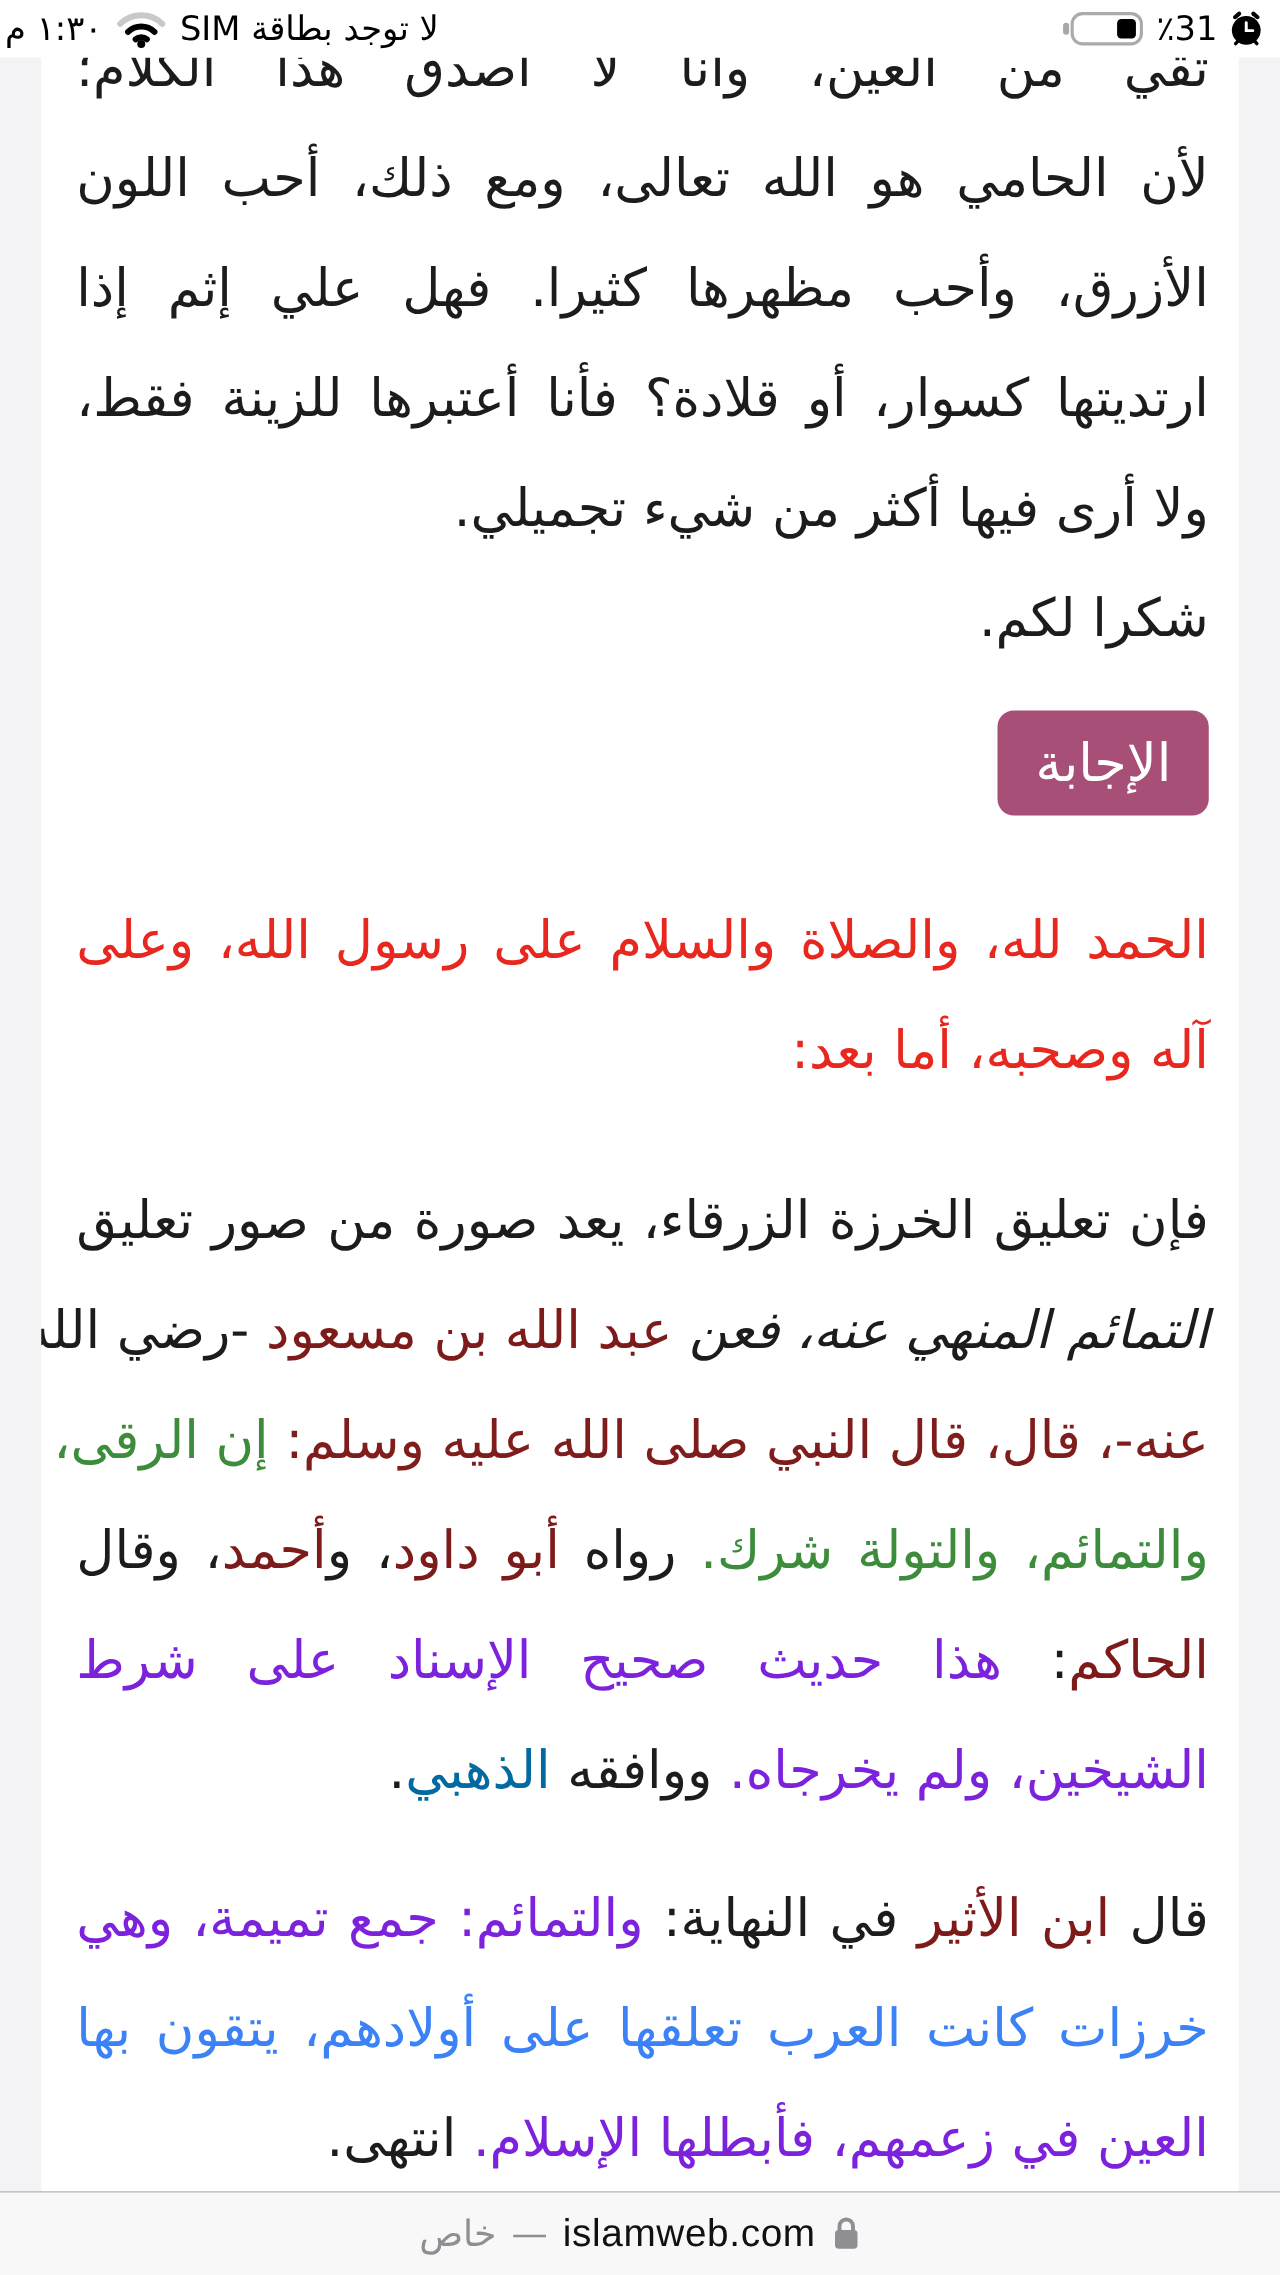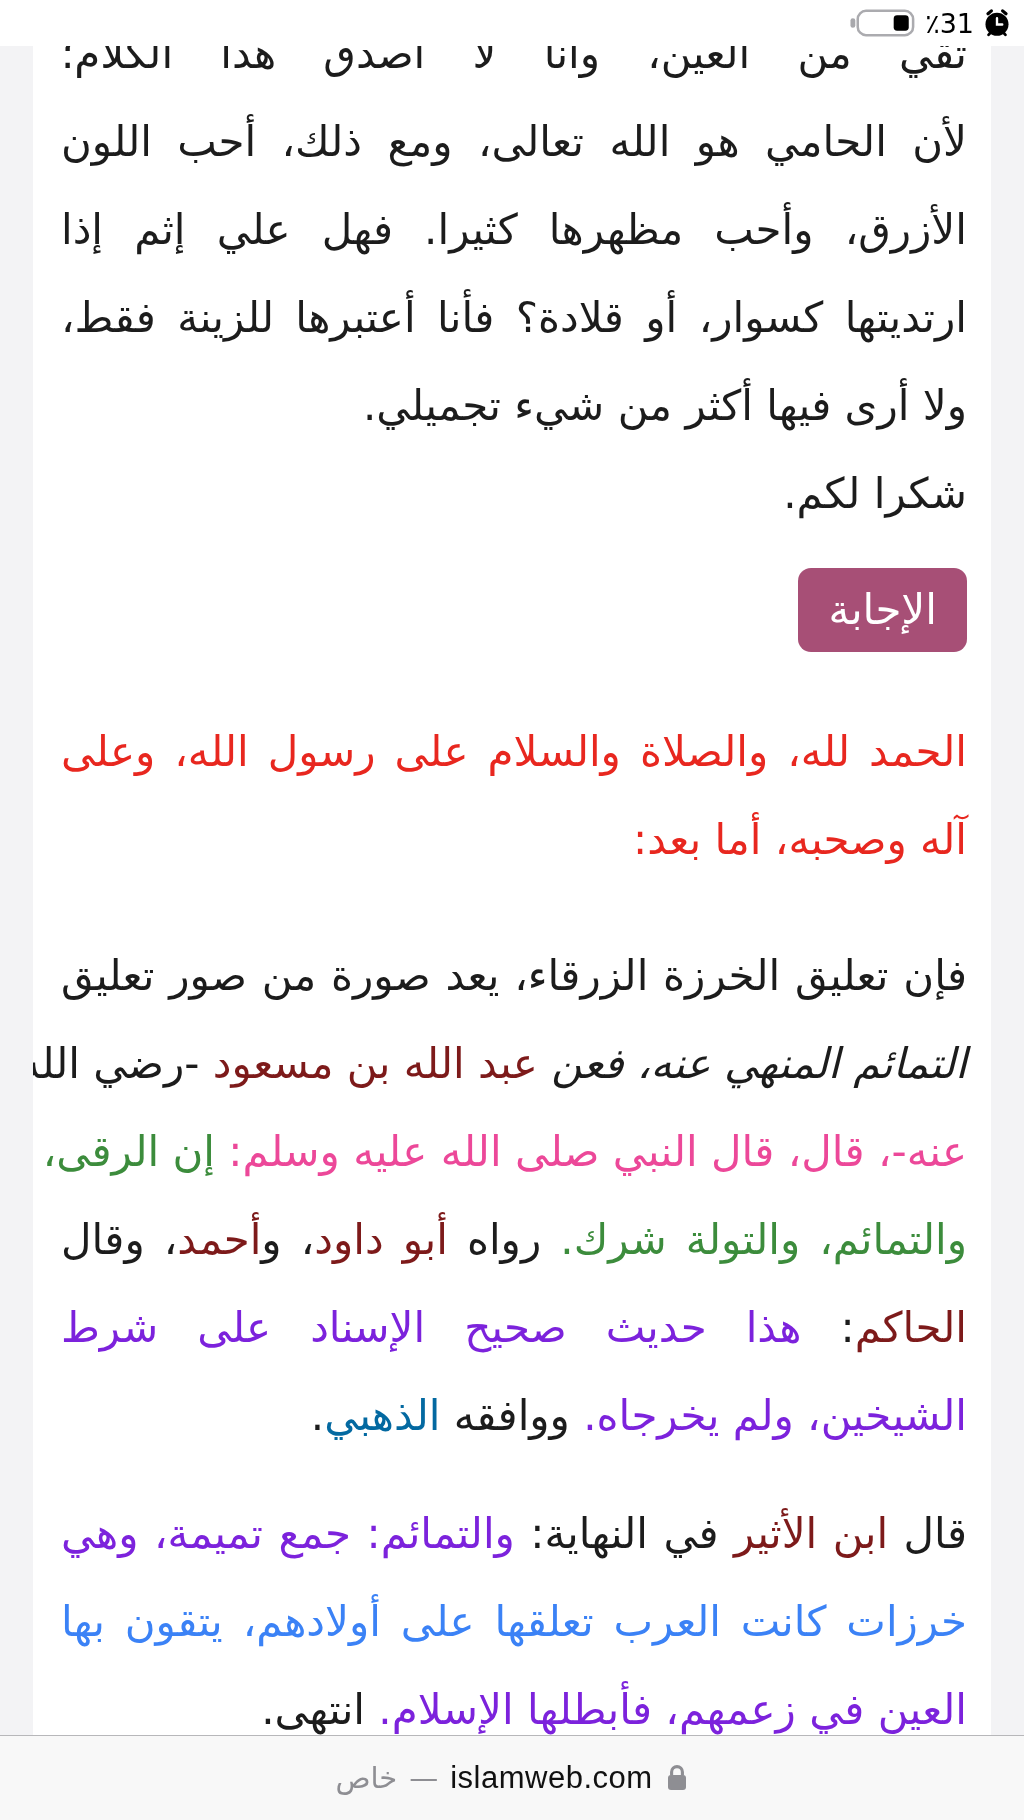--- a/index.html
+++ b/index.html
@@ -52,21 +52,21 @@
     display:inline-block;
     color:#fff;
     font-size:42px;
     line-height:84px;
     padding:0 30px;
     border-radius:13px;
   }
 
   
   .bottom-bar {
-    position:absolute; left:0; right:0; bottom:0; height:85px;
+    position:absolute; left:0; right:0; bottom:0; height:67px;
     background:#f8f8f8;
     border-top:1px solid #b7b7ba;
     display:flex; direction:ltr;
     align-items:center; justify-content:center; gap:12px;
     z-index:20;
   }
   .bottom-bar .khas, .bottom-bar .dash { color:#8e8e93; font-size:29px; font-family:"DejaVu Sans",sans-serif; }
   .bottom-bar .domain { color:#111; font-size:31px; font-family:"Liberation Sans",sans-serif; letter-spacing:0.5px; }
   .lock-svg { width:24px; height:32px; display:block; }
 </style>
@@ -82,41 +82,51 @@
     </svg>
     <span class="sb-text" dir="ltr">٪31</span>
     <svg class="alarm-svg" viewBox="0 0 24 24">
       <path d="M4.8 4.6 L7.5 2.3" stroke="#000" stroke-width="2.6" stroke-linecap="round" fill="none"></path>
       <path d="M19.2 4.6 L16.5 2.3" stroke="#000" stroke-width="2.6" stroke-linecap="round" fill="none"></path>
       <circle cx="12" cy="13" r="9.2" fill="#000"></circle>
       <path d="M12 8.2 V13.2 H16.2" stroke="#fff" stroke-width="1.9" fill="none" stroke-linecap="round"></path>
       <path d="M5.2 21.5 L7 19.6 M18.8 21.5 L17 19.6" stroke="#000" stroke-width="2.2" stroke-linecap="round"></path>
     </svg>
   </div>
+  <div class="sb-right">
+    <span class="sb-text" dir="rtl">١:٣٠ م</span>
+    <svg class="wifi-svg" viewBox="0 0 26 20">
+      <path d="M2.5 7.6 A15 15 0 0 1 23.5 7.6" stroke="#c9c9cd" stroke-width="3" fill="none" stroke-linecap="round"></path>
+      <path d="M6.4 11.6 A9.5 9.5 0 0 1 19.6 11.6" stroke="#000" stroke-width="3" fill="none" stroke-linecap="round"></path>
+      <path d="M10.2 15.3 A4.2 4.2 0 0 1 15.8 15.3" stroke="#000" stroke-width="3" fill="none" stroke-linecap="round"></path>
+      <circle cx="13" cy="17.6" r="2" fill="#000"></circle>
+    </svg>
+    <span class="sb-text" dir="rtl">لا توجد بطاقة SIM</span>
+  </div>
 </div>
 
 <div class="page">
   <div id="article">
       <div class="para question">
         <div class="line clipped"><span style="color: rgb(28, 28, 28);">تقي من العين، وأنا لا أصدق هذا الكلام؛</span></div>
         <div class="line"><span style="color: rgb(28, 28, 28);">لأن الحامي هو الله تعالى، ومع ذلك، أحب اللون</span></div>
         <div class="line"><span style="color: rgb(28, 28, 28);">الأزرق، وأحب مظهرها كثيرا. فهل علي إثم إذا</span></div>
         <div class="line"><span style="color: rgb(28, 28, 28);">ارتديتها كسوار، أو قلادة؟ فأنا أعتبرها للزينة فقط،</span></div>
         <div class="line right"><span style="color: rgb(28, 28, 28);">ولا أرى فيها أكثر من شيء تجميلي.</span></div>
         <div class="line right"><span style="color: rgb(28, 28, 28);">شكرا لكم.</span></div>
       </div>
       <div class="badge-row"><span class="badge" style="background: rgb(167, 79, 118); color: rgb(255, 255, 255);">الإجابة</span></div>
       <div class="para intro">
         <div class="line"><span style="color: rgb(232, 39, 31);">الحمد لله، والصلاة والسلام على رسول الله، وعلى</span></div>
         <div class="line right"><span style="color: rgb(232, 39, 31);">آله وصحبه، أما بعد:</span></div>
       </div>
       <div class="para body1">
         <div class="line"><span style="color: rgb(28, 28, 28);">فإن تعليق الخرزة الزرقاء، يعد صورة من صور تعليق</span></div>
         <div class="line"><span style="color: rgb(28, 28, 28); font-style: italic;">التمائم المنهي عنه، فعن </span><span style="color: rgb(125, 26, 26);">عبد الله بن مسعود</span><span style="color: rgb(28, 28, 28);"> -رضي الله</span></div>
-        <div class="line"><span style="color: #ec4899;">عنه-، قال، قال النبي صلى الله عليه وسلم: </span><span style="color: rgb(60, 140, 60);">إن الرقى،</span></div>
+        <div class="line"><span style="color: #7f1d1d;">عنه-، قال، قال النبي صلى الله عليه وسلم: </span><span style="color: rgb(60, 140, 60);">إن الرقى،</span></div>
         <div class="line"><span style="color: rgb(60, 140, 60);">والتمائم، والتولة شرك.</span><span style="color: rgb(28, 28, 28);"> رواه </span><span style="color: rgb(125, 26, 26);">أبو داود</span><span style="color: rgb(28, 28, 28);">، و</span><span style="color: rgb(125, 26, 26);">أحمد</span><span style="color: rgb(28, 28, 28);">، وقال</span></div>
         <div class="line"><span style="color: rgb(125, 26, 26);">الحاكم</span><span style="color: rgb(28, 28, 28);">: </span><span style="color: rgb(124, 34, 220);">هذا حديث صحيح الإسناد على شرط</span></div>
         <div class="line right"><span style="color: rgb(124, 34, 220);">الشيخين، ولم يخرجاه.</span><span style="color: rgb(28, 28, 28);"> ووافقه </span><span style="color: #0369a1;">الذهبي</span><span style="color: rgb(28, 28, 28);">.</span></div>
       </div>
       <div class="para body2">
         <div class="line"><span style="color: rgb(28, 28, 28);">قال </span><span style="color: rgb(125, 26, 26);">ابن الأثير</span><span style="color: rgb(28, 28, 28);"> في النهاية: </span><span style="color: rgb(124, 34, 220);">والتمائم: جمع تميمة، وهي</span></div>
         <div class="line"><span style="color: #3b82f6;">خرزات كانت العرب تعلقها على أولادهم، يتقون بها</span></div>
         <div class="line right"><span style="color: rgb(124, 34, 220);">العين في زعمهم، فأبطلها الإسلام.</span><span style="color: rgb(28, 28, 28);"> انتهى.</span></div>
       </div>
     </div>

